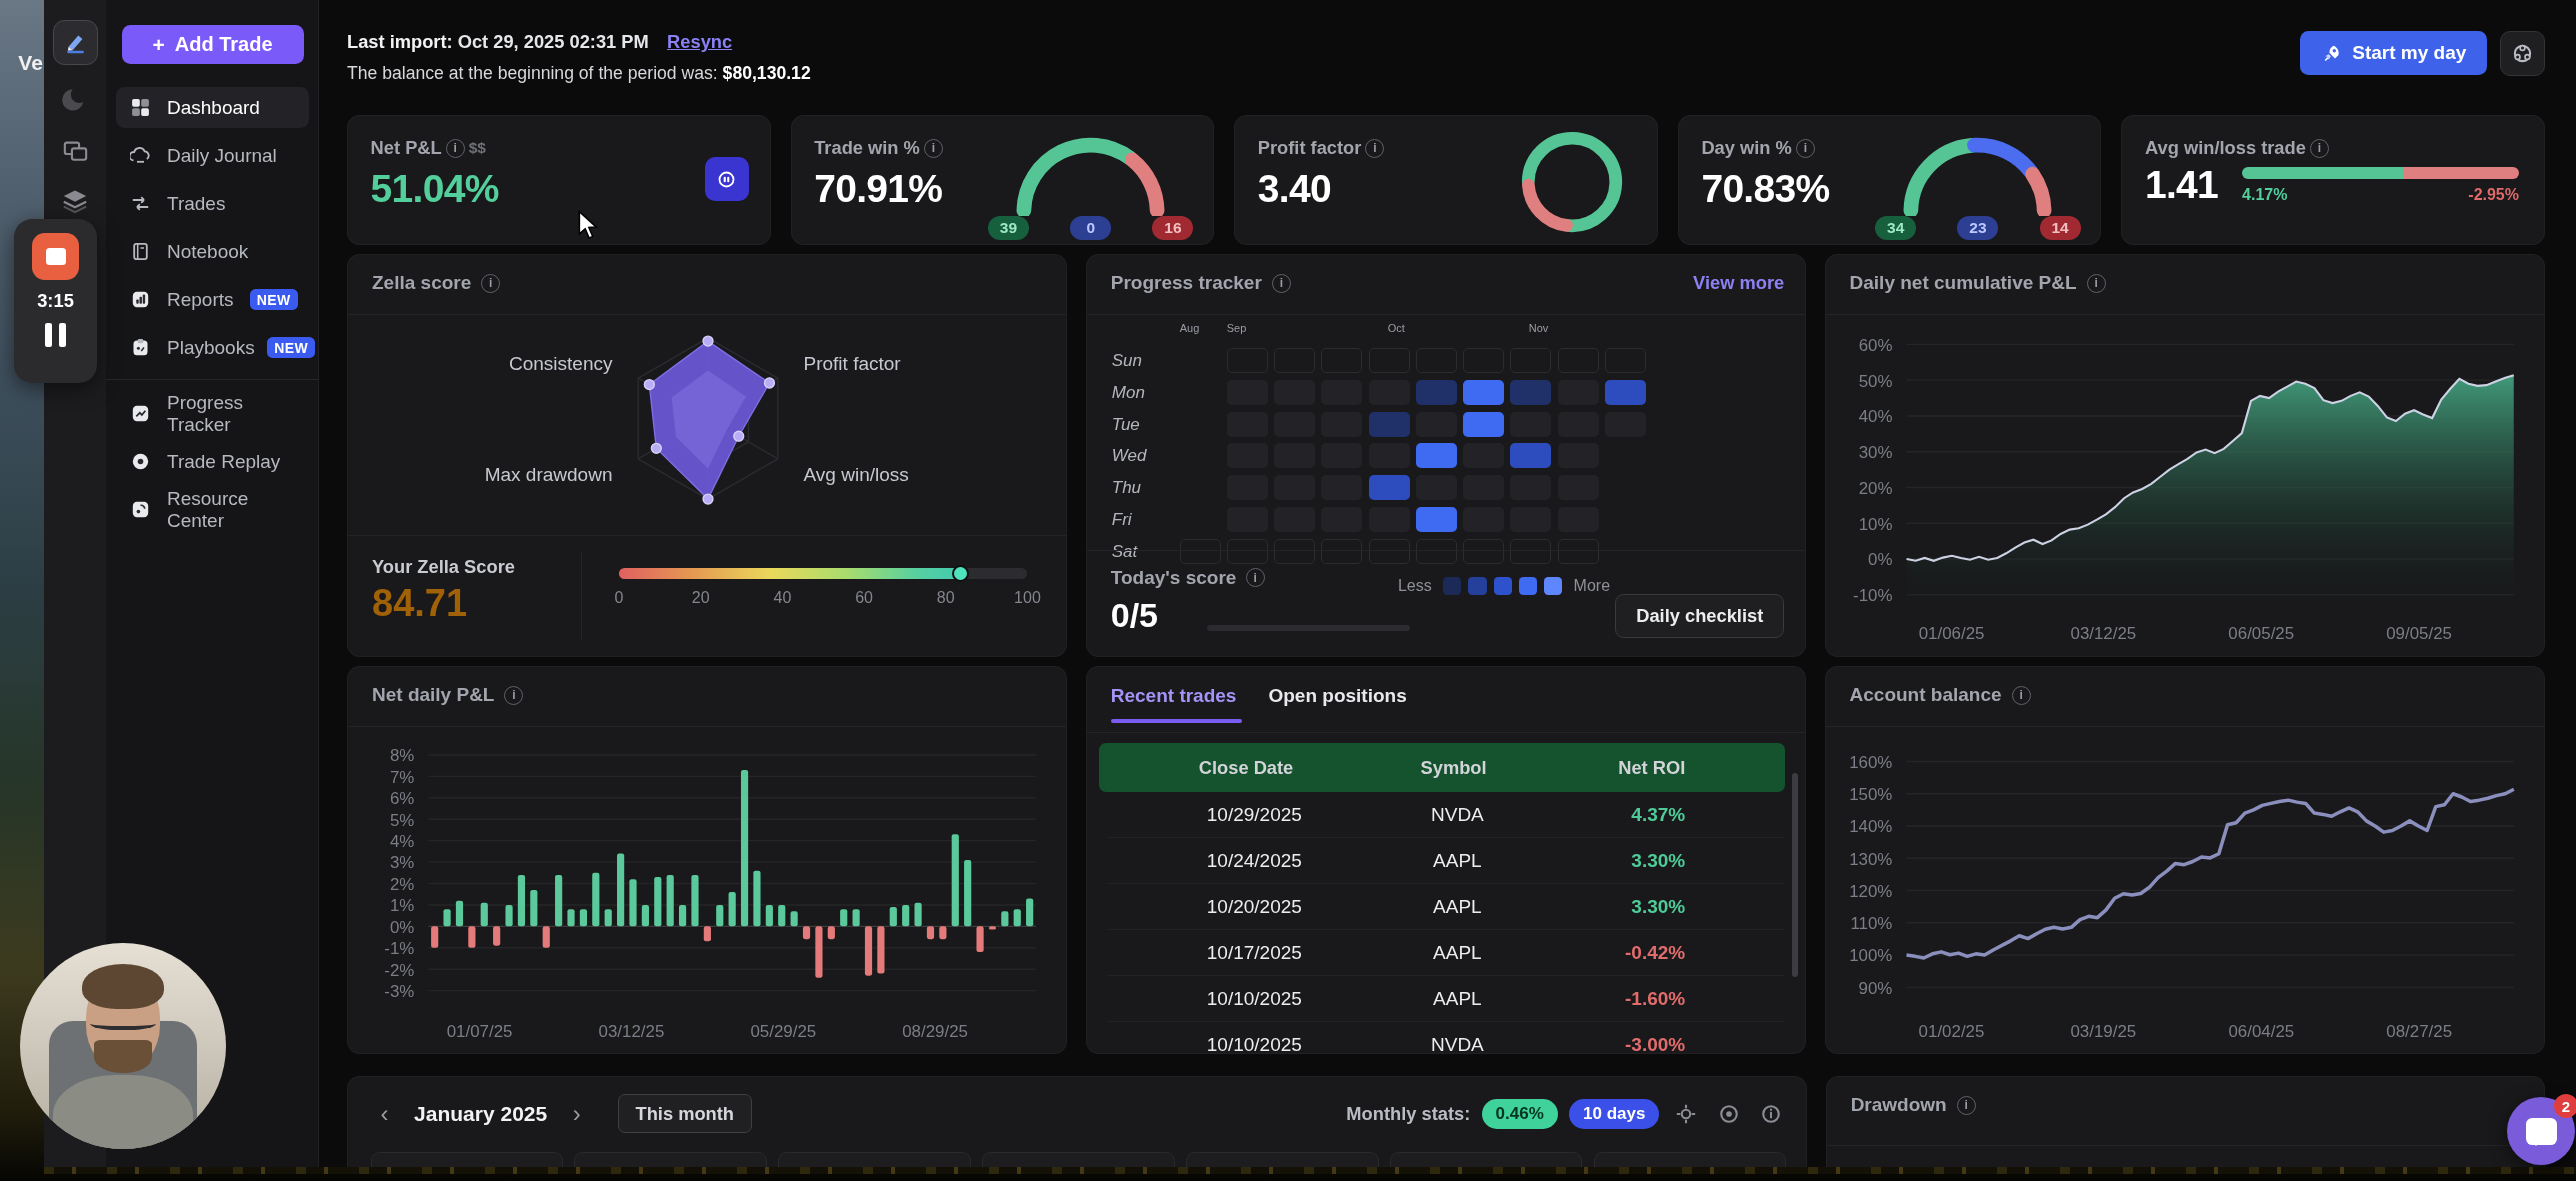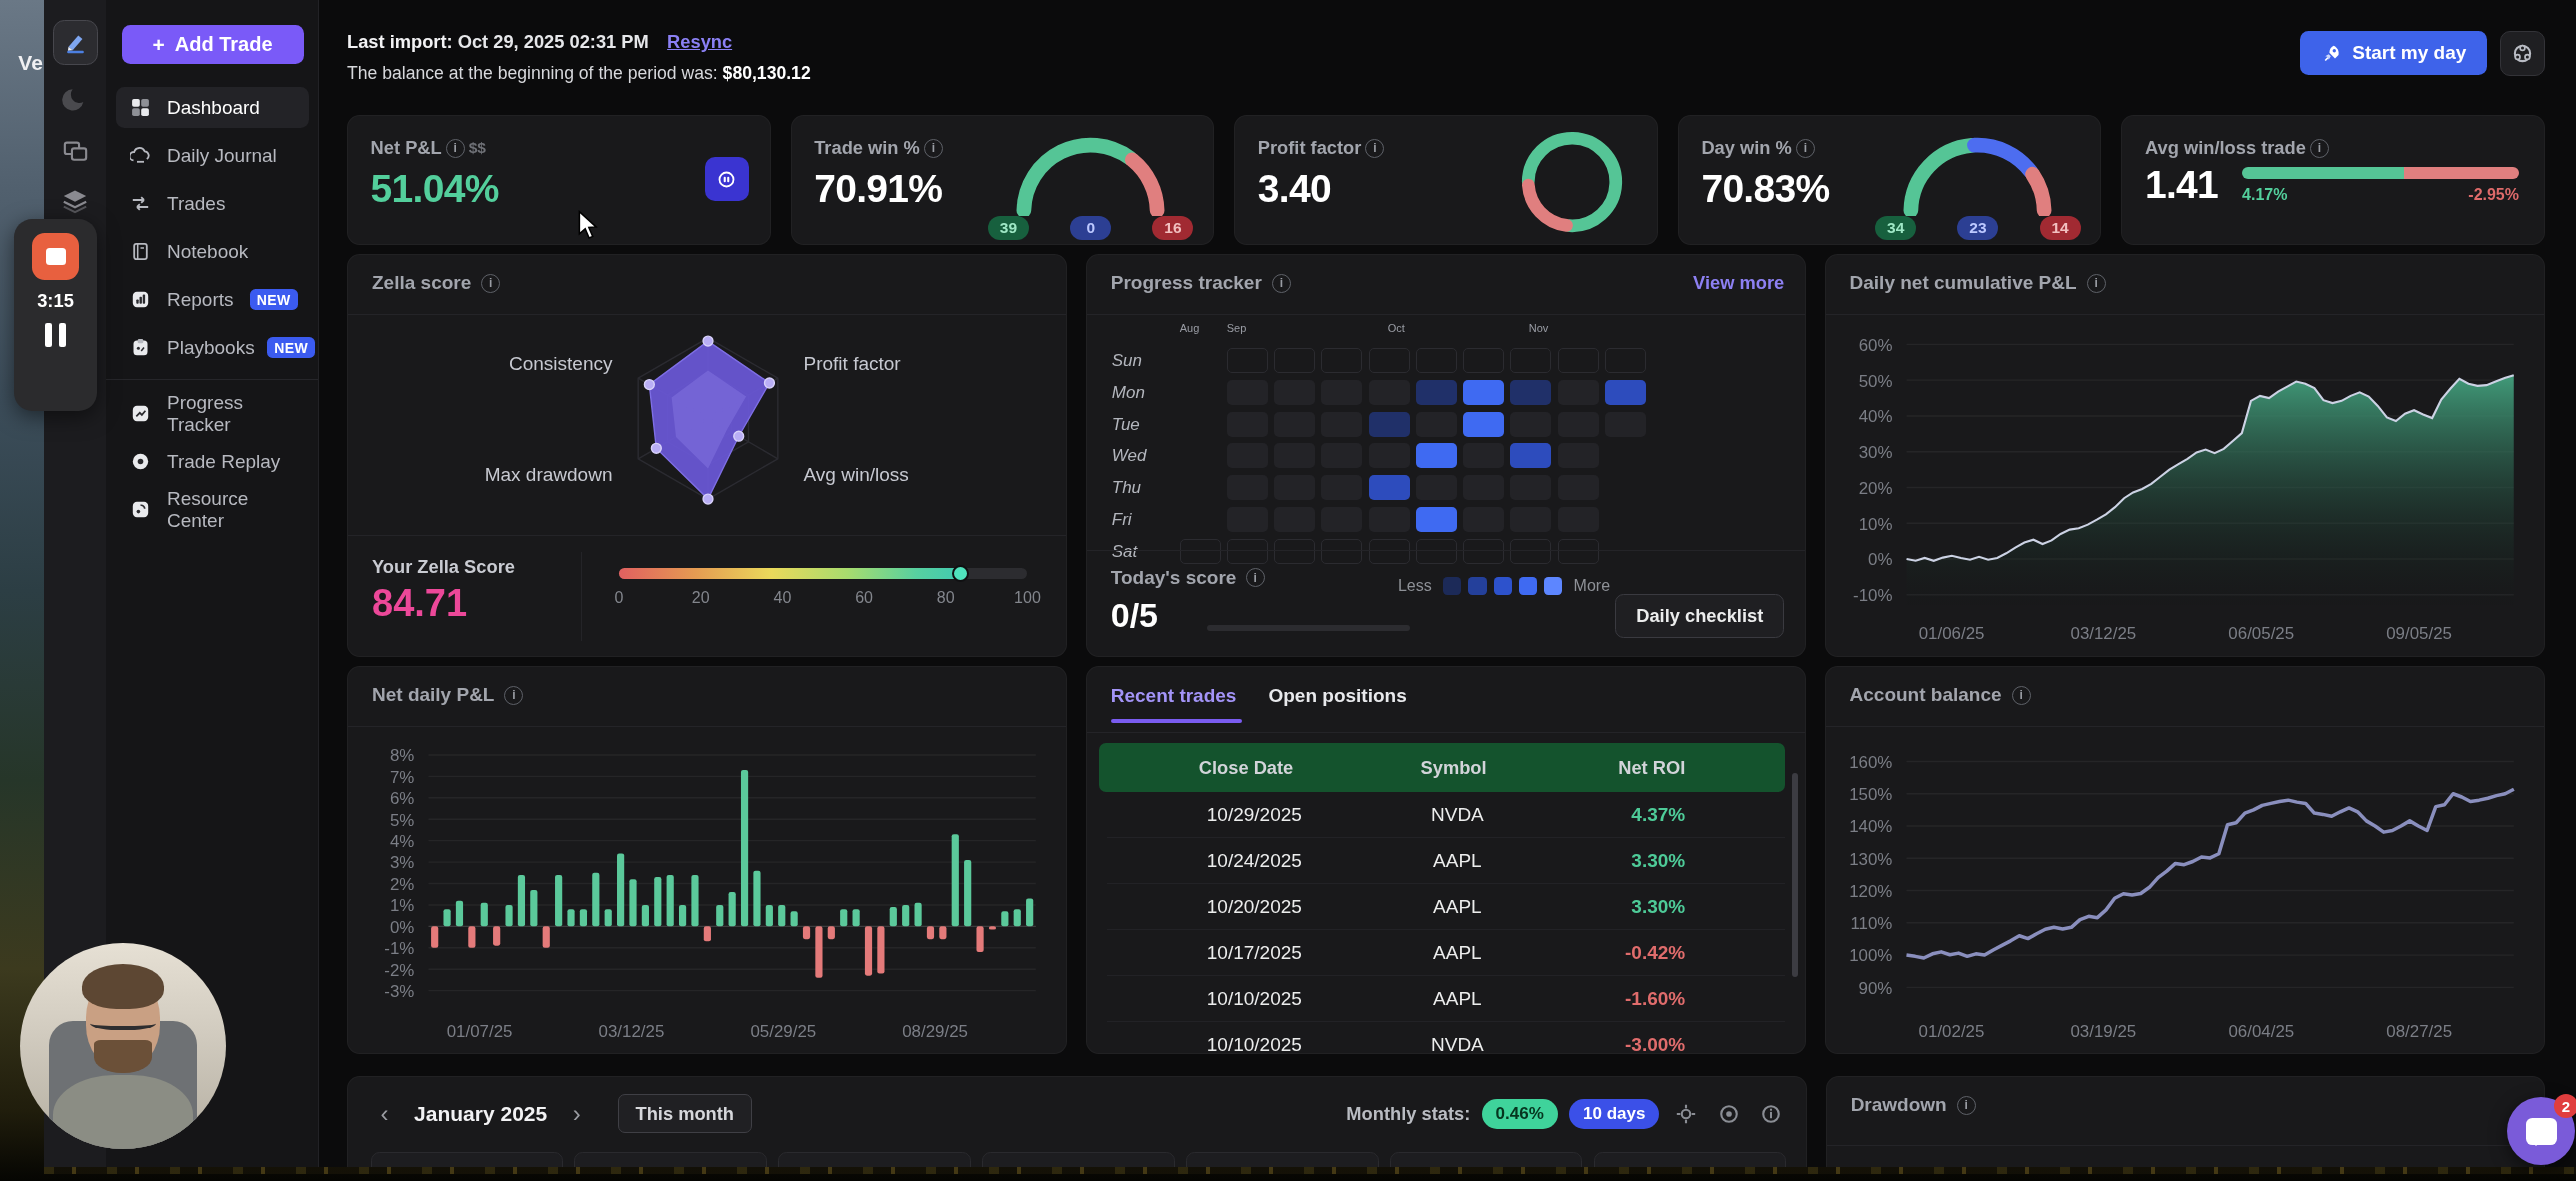--- a/index.html
+++ b/index.html
@@ -77,21 +77,21 @@
 
   
   .row-mid { position:absolute; left:28px; right:31px; top:254px; height:403px; display:grid; grid-template-columns:repeat(3,1fr); gap:18.3px; }
   .row-low { position:absolute; left:28px; right:31px; top:666px; height:388px; display:grid; grid-template-columns:repeat(3,1fr); gap:18.3px; }
   .panel { position:relative; background:#19191b; border:0.7px solid rgba(255,255,255,0.035); border-radius:12.7px; overflow:hidden; }
 
   .radar-zone { position:absolute; left:5.6px; right:5.6px; top:61px; bottom:123px; }
   .score-row { position:absolute; left:0; right:0; bottom:0; height:121px; border-top:0.7px solid #242428; }
   .score-left { position:absolute; left:24px; top:20px; }
   .score-label { font-size:18.3px; color:#c9cbd2; font-weight:600; }
-  .score-value { font-size:38px; font-weight:700; color:#ec4899; margin-top:4.2px; }
+  .score-value { font-size:38px; font-weight:700; color:#a16207; margin-top:4.2px; }
   .score-vdiv { position:absolute; left:233px; top:15.5px; bottom:15.5px; width:0.7px; background:#242428; }
   .score-bar-host { position:absolute; left:271px; right:39px; top:32px; }
   .sb-track { position:relative; height:10.6px; border-radius:5.6px; background:#2c2c30; }
   .sb-fill { position:relative; height:10.6px; border-radius:5.6px;
     background:linear-gradient(90deg,#e06060 0%,#e59b52 22%,#ead95b 44%,#a8dc6e 66%,#57d0a0 86%,#3fc9b2 100%); }
   .sb-dot { position:absolute; right:-4.2px; top:-3.5px; width:17.6px; height:17.6px; border-radius:50%; background:#4fe3bd; border:2.8px solid #101012; }
   .sb-ticks { position:relative; height:24px; margin-top:10px; }
   .sb-tick { position:absolute; transform:translateX(-50%); font-size:16px; color:#83868d; }
 
   .view-more { margin-left:auto; font-size:18.3px; font-weight:600; color:#8d80f2; }
@@ -144,21 +144,21 @@
   .cal-right { margin-left:auto; display:flex; align-items:center; gap:11.3px; }
   .ms-label { font-size:18.3px; color:#b9bcc2; font-weight:600; }
   .pill { height:30px; border-radius:15px; display:inline-flex; align-items:center; padding:0 14px; font-size:17px; font-weight:700; }
   .pill-green { background:#3fd39b; color:#06351f; }
   .pill-blue { background:#3b50e8; color:#fff; }
   .mini-btn { width:31px; height:31px; border-radius:50%; display:flex; align-items:center; justify-content:center; }
   .day-cells { position:absolute; left:22.6px; right:20px; top:75px; display:flex; gap:11.3px; }
   .day-cell { flex:1; height:63px; border:1.4px solid #2a2a2e; border-radius:8.5px; background:#1d1d20; }
 
   
-  .recorder { position:absolute; left:14px; top:219px; width:83px; height:192px; background:#2b2b2d; border-radius:18.3px;
+  .recorder { position:absolute; left:14px; top:219px; width:83px; height:164px; background:#2b2b2d; border-radius:18.3px;
     box-shadow:0 5.6px 21px rgba(0,0,0,.5); z-index:30; display:flex; flex-direction:column; align-items:center; padding-top:14px;text-align:right; }
   .stop-btn { width:47px; height:47px; border-radius:12.7px; background:#e8603f; display:flex; align-items:center; justify-content:center; }
   .stop-btn .sq { width:20px; height:17px; border-radius:3.5px; background:#fff; }
   .rec-time { margin-top:10px; font-size:18.3px; font-weight:600; color:#fff; }
   .pause-btn { margin-top:11.3px; display:flex; gap:7px; }
   .pause-btn i { display:block; width:7px; height:24px; border-radius:2.1px; background:#fff; }
   .webcam { position:absolute; left:20px; top:943px; width:206px; height:206px; border-radius:50%; overflow:hidden; z-index:40;
     background:linear-gradient(180deg,#e6e0d4 0%,#d3cdc1 40%,#b4aea1 100%); }
   .wc-chair { position:absolute; left:14%; top:38%; width:72%; height:62%; background:#6e7174; border-radius:24px; }
   .wc-body { position:absolute; left:16%; bottom:-8%; width:68%; height:44%; background:#8b8d84; border-radius:44% 44% 0 0; }

